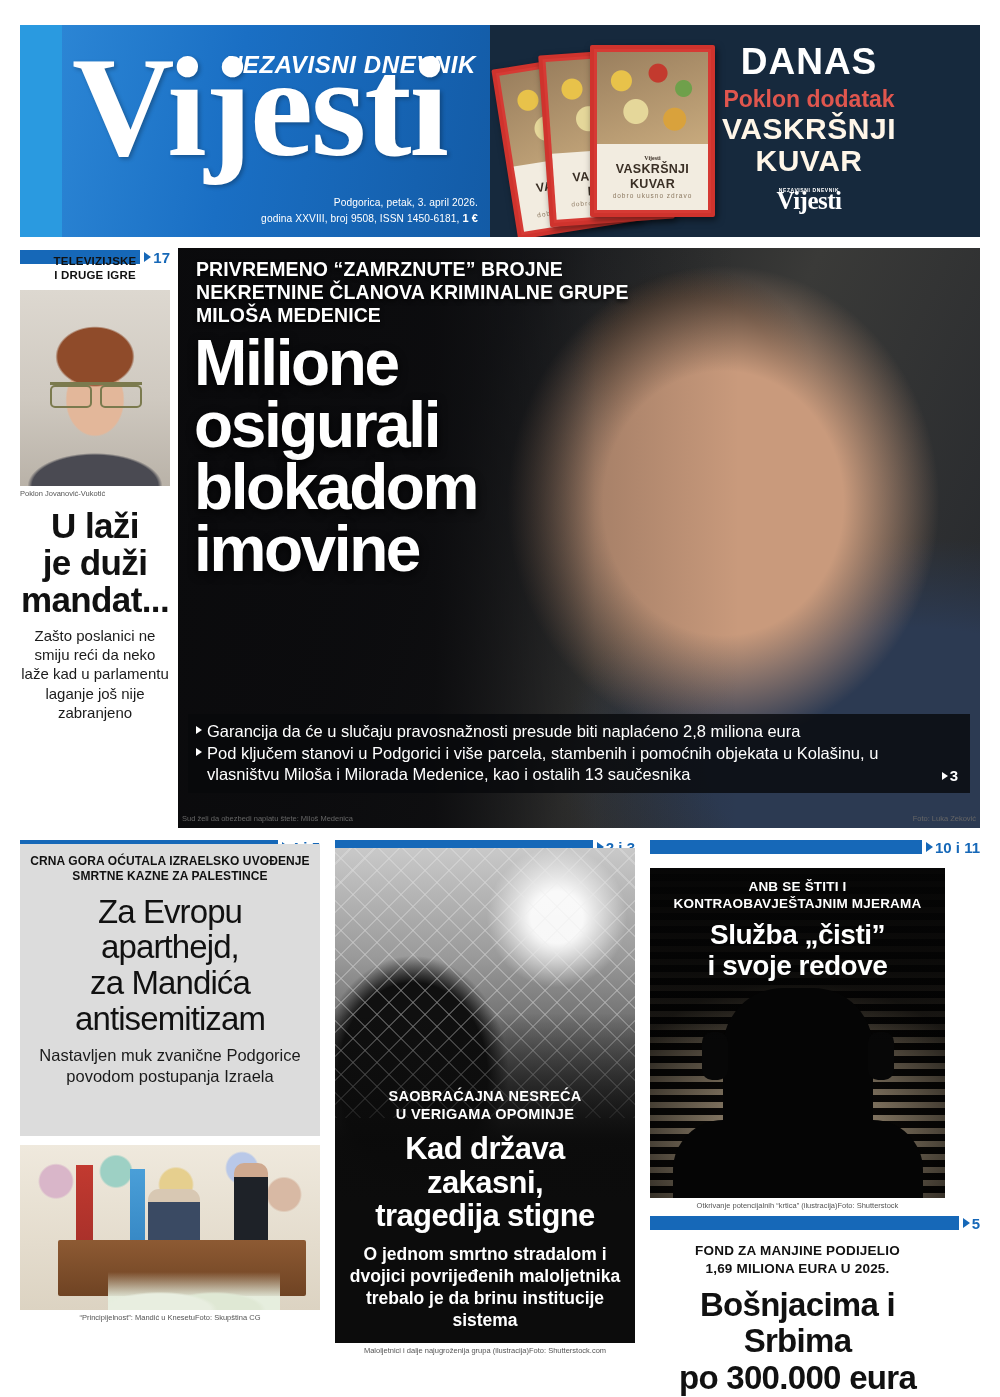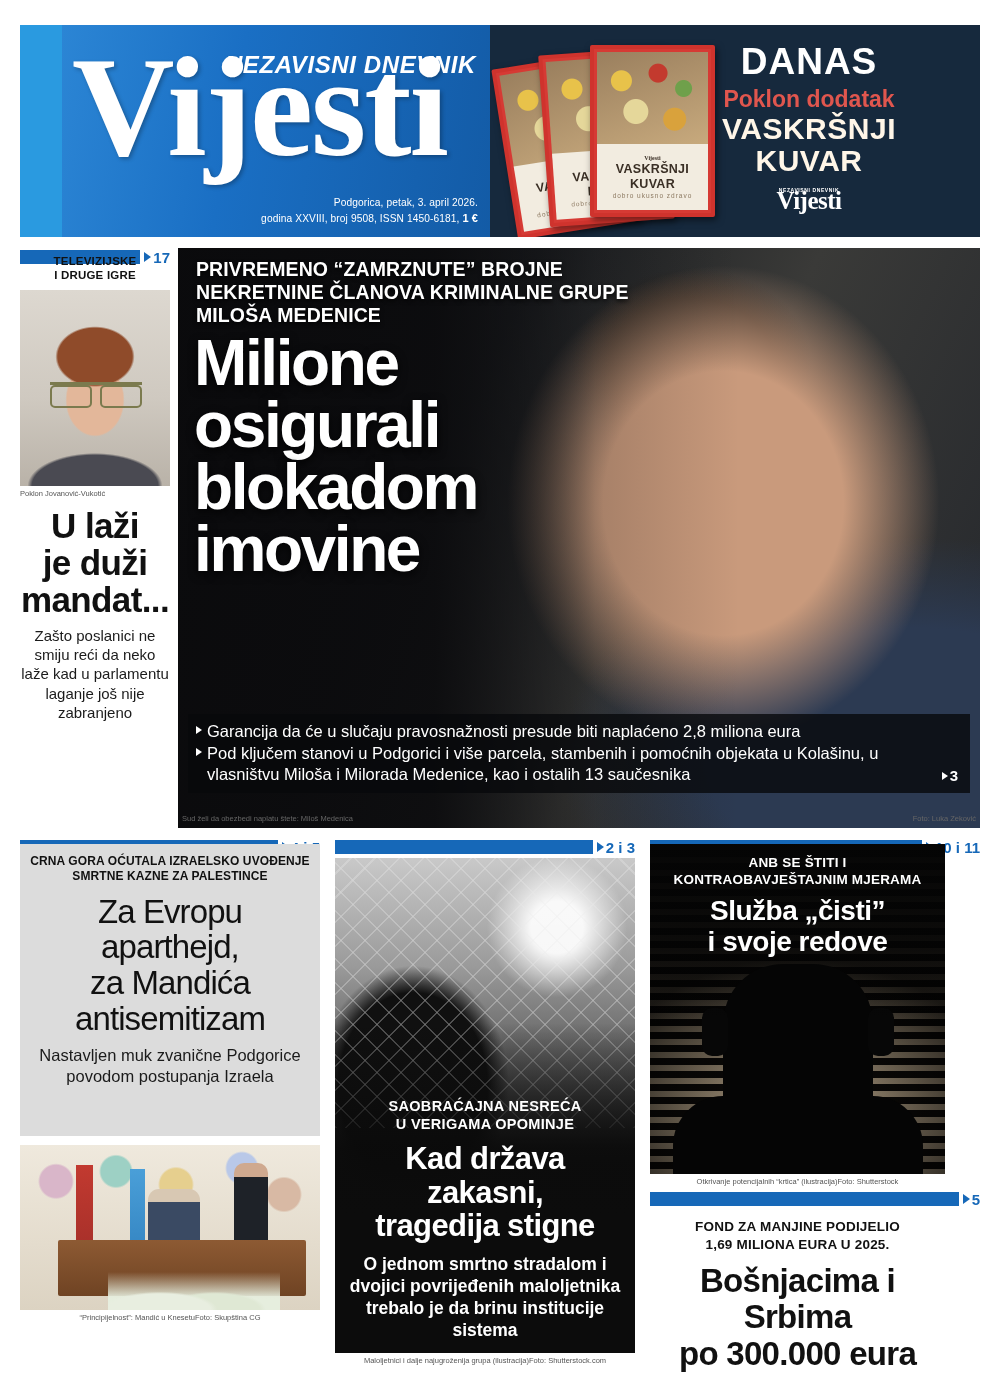--- a/index.html
+++ b/index.html
@@ -253,21 +253,21 @@
   .izr-photo .sitter{ position:absolute; left:128px; top:44px; width:52px; height:52px;
       background:linear-gradient(180deg,#d8c8b3 0 13px,#3a4a63 13px 100%); border-radius:11px 11px 0 0;}
   .izr-photo .plants{ position:absolute; left:88px; right:40px; bottom:0; height:38px;
       background:radial-gradient(ellipse at 30% 100%, #e8eee0 0 30%, transparent 34%),
                  radial-gradient(ellipse at 62% 100%, #dfe8d4 0 30%, transparent 34%),
                  linear-gradient(180deg, rgba(230,238,222,0) 0%, #e6eede 70%);}
   .cap-row { display:flex; justify-content:center; font-size:7.5px; color:#555; margin-top:3px; padding:0 2px 6px; }
 
   
   .sao { left:335px; top:838px; width:300px; }
-  .sao-box { margin-top:20px; height:495px; position:relative; overflow:hidden; background:#a21caf;}
+  .sao-box { margin-top:10px; height:495px; position:relative; overflow:hidden; background:#a21caf;}
   .sao-box .bg{
     position:absolute; inset:0;
     background:
       radial-gradient(circle at 74% 14%, rgba(255,255,255,.92) 0 26px, rgba(255,255,255,0) 70px),
       radial-gradient(ellipse 120px 150px at 26% 46%, #101010 0 62%, rgba(16,16,16,0) 80%),
       linear-gradient(180deg,#c9c9c9 0%,#9a9a9a 22%,#4e4e4e 46%,#1a1a1a 62%,#0d0d0d 100%);
   }
   .sao-box .mesh{
     position:absolute; left:0; right:0; top:0; height:270px; opacity:.55;
     background:
@@ -277,21 +277,21 @@
   .sao-box .shade{
     position:absolute; left:0; right:0; bottom:0; height:330px;
     background: linear-gradient(180deg, rgba(10,10,10,0) 0%, rgba(10,10,10,.9) 38%, #0c0c0c 58%);
   }
   .sao-text { position:absolute; left:10px; right:10px; bottom:12px; text-align:center; color:#fff;}
   .sao-kicker { font-weight:bold; font-size:14.5px; line-height:1.24; letter-spacing:.3px;}
   .sao-head { margin-top:8px; font-weight:bold; font-size:31px; line-height:1.08; letter-spacing:-.6px;}
   .sao-sub { margin-top:10px; font-weight:bold; font-size:17.5px; line-height:1.26;}
 
   
-  .anb { left:650px; top:838px; width:295px; }
+  .anb { left:650px; top:862px; width:295px; }
   .anb-box { margin-top:6px; height:330px; position:relative; overflow:hidden; background:#0b0b0b; }
   .anb-box .blinds{
     position:absolute; inset:0;
     background:
       repeating-linear-gradient(180deg, rgba(196,176,146,.85) 0 6px, rgba(12,10,8,.95) 6px 13px);
   }
   .anb-box .dark{
     position:absolute; inset:0;
     background: radial-gradient(ellipse 200px 150px at 50% 80%, rgba(0,0,0,.25) 0 40%, rgba(0,0,0,.82) 100%);
   }

